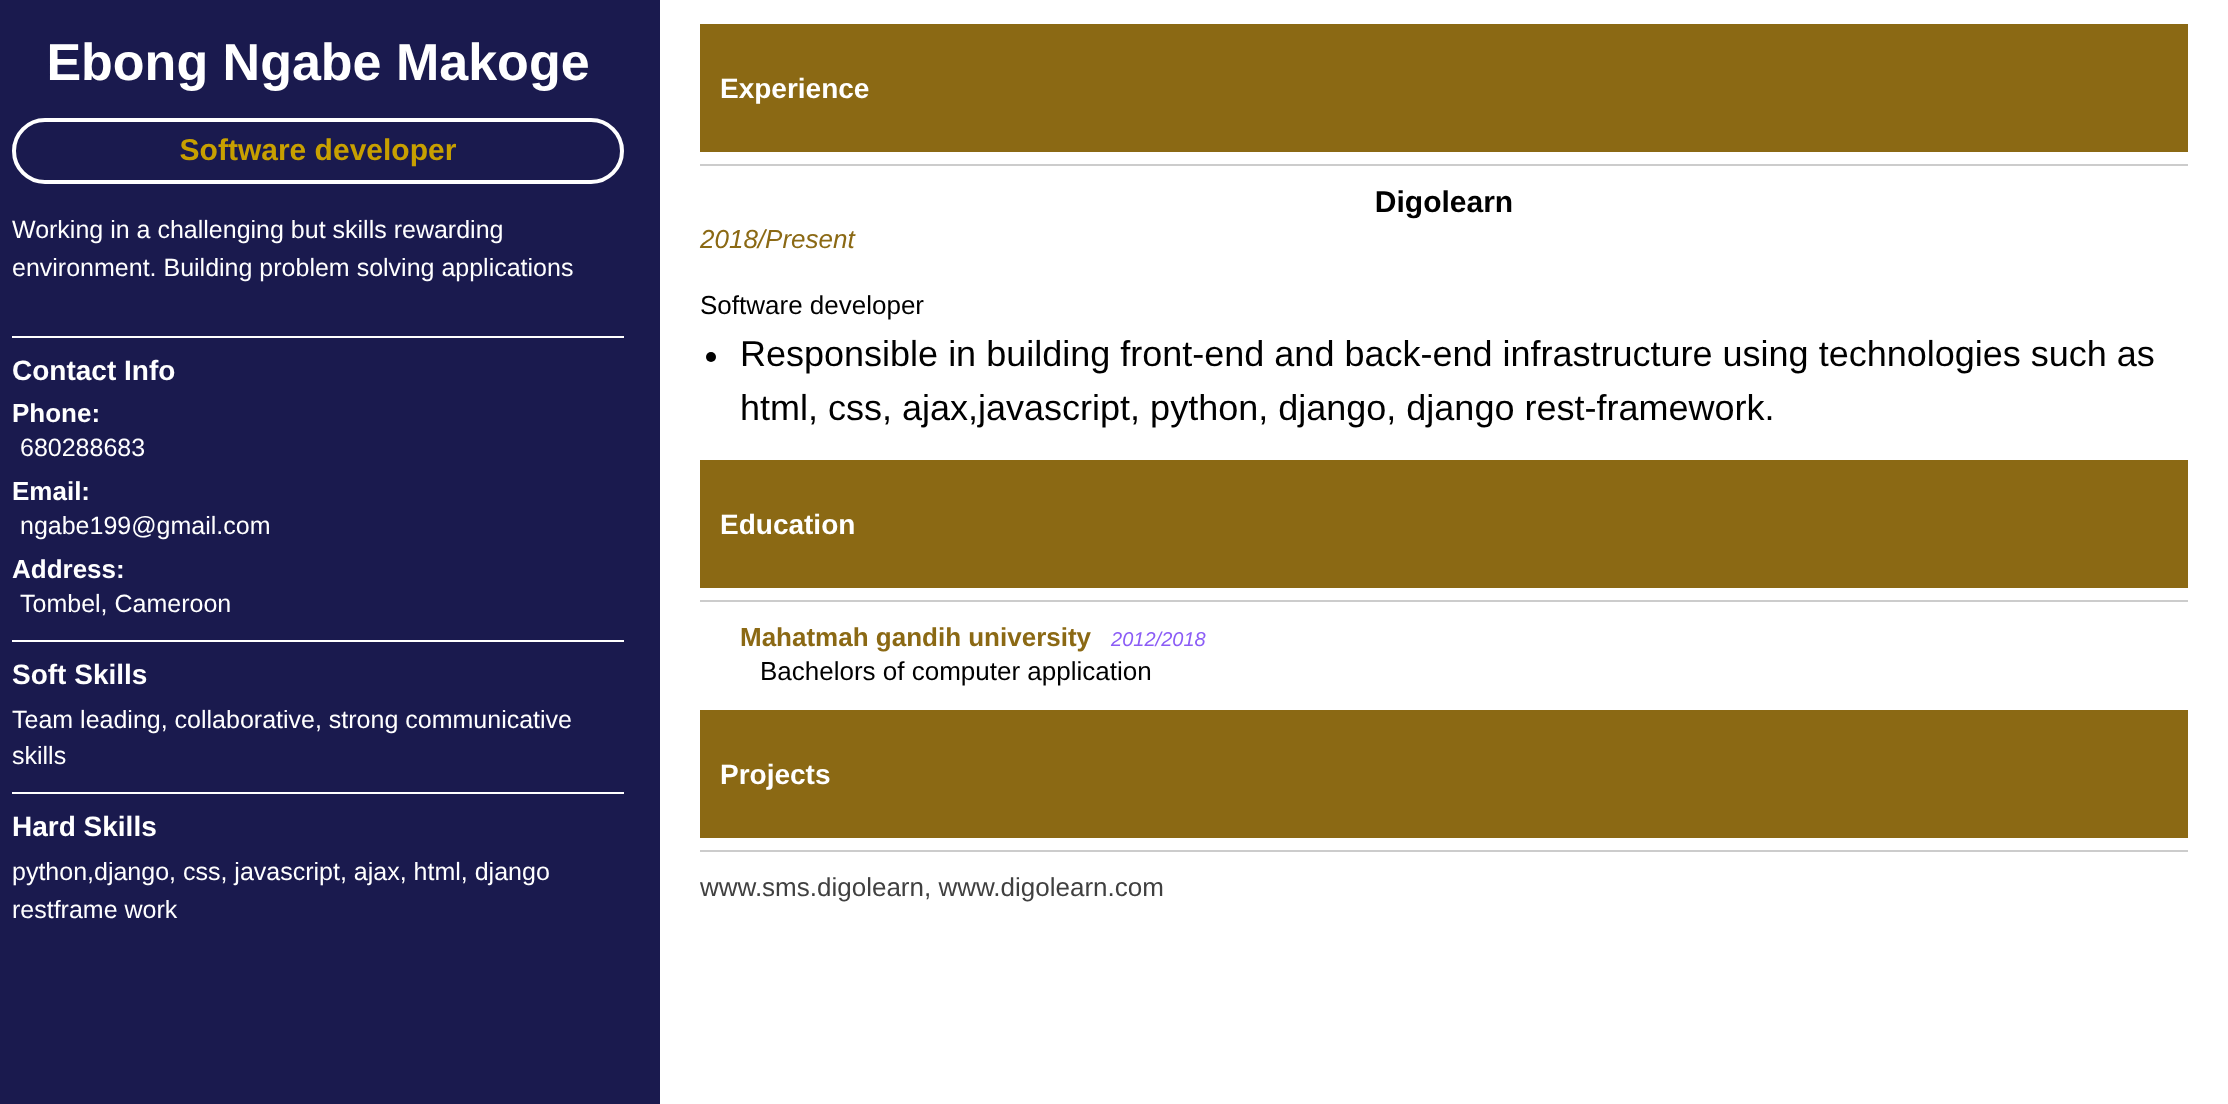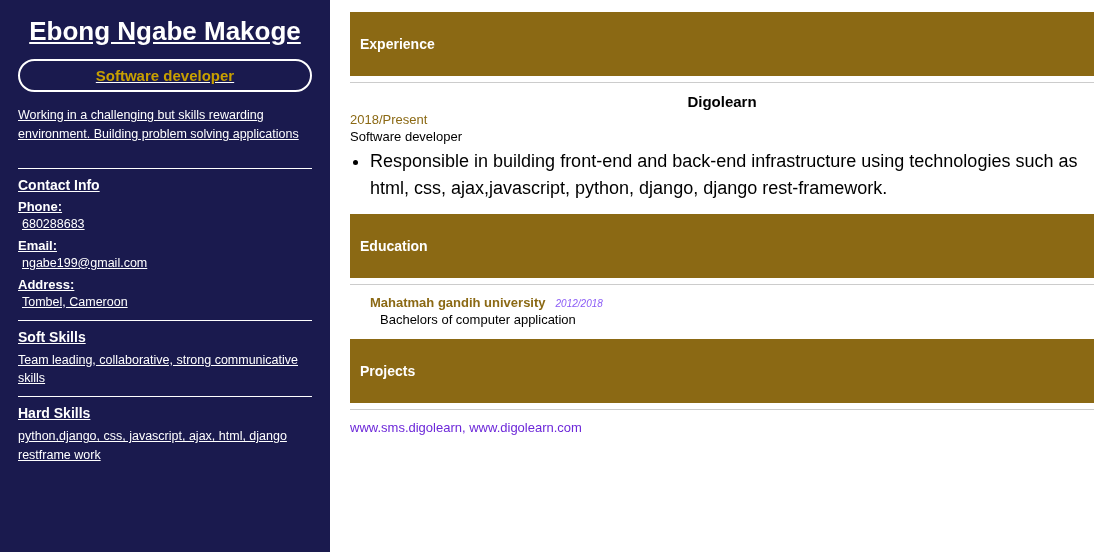--- a/index.html
+++ b/index.html
@@ -11,22 +11,21 @@
       min-height: 552px;
       background: #fff;
     }
 
     
     .sidebar {
       width: 330px;
       min-width: 330px;
       background-color: #1a1a4e;
       color: #fff;
-      padding: 16px 18px 16px 18px;
-      text-decoration: underline;
+      padding: 16px 18px 16px 6px;
     }
 
     .sidebar-name {
       text-align: center;
       font-size: 26px;
       font-weight: bold;
       color: #fff;
       margin-bottom: 12px;
       line-height: 1.2;
     }
@@ -111,23 +110,24 @@
 
     .exp-company {
       font-size: 15px;
       font-weight: bold;
       color: #000;
       margin-bottom: 2px;
       text-align: center;
     }
 
     .exp-date {
+      font-style: italic;
       color: #8b6914;
       font-size: 13px;
-      margin-bottom: 2px;
+      margin-bottom: 18px;
     }
 
     .exp-role {
       font-size: 13px;
       color: #000;
       margin-bottom: 4px;
     }
 
     .exp-bullets {
       margin-left: 20px;
@@ -162,21 +162,21 @@
 
     .edu-degree {
       font-size: 13px;
       color: #000;
       padding-left: 30px;
       margin-bottom: 10px;
     }
 
     .projects-text {
       font-size: 13px;
-      color: #6d28d9;
+      color: #404040;
       margin-top: 6px;
     }
 
     .section-block {
       margin-bottom: 12px;
     }
   </style>
 </head>
 <body>
 

